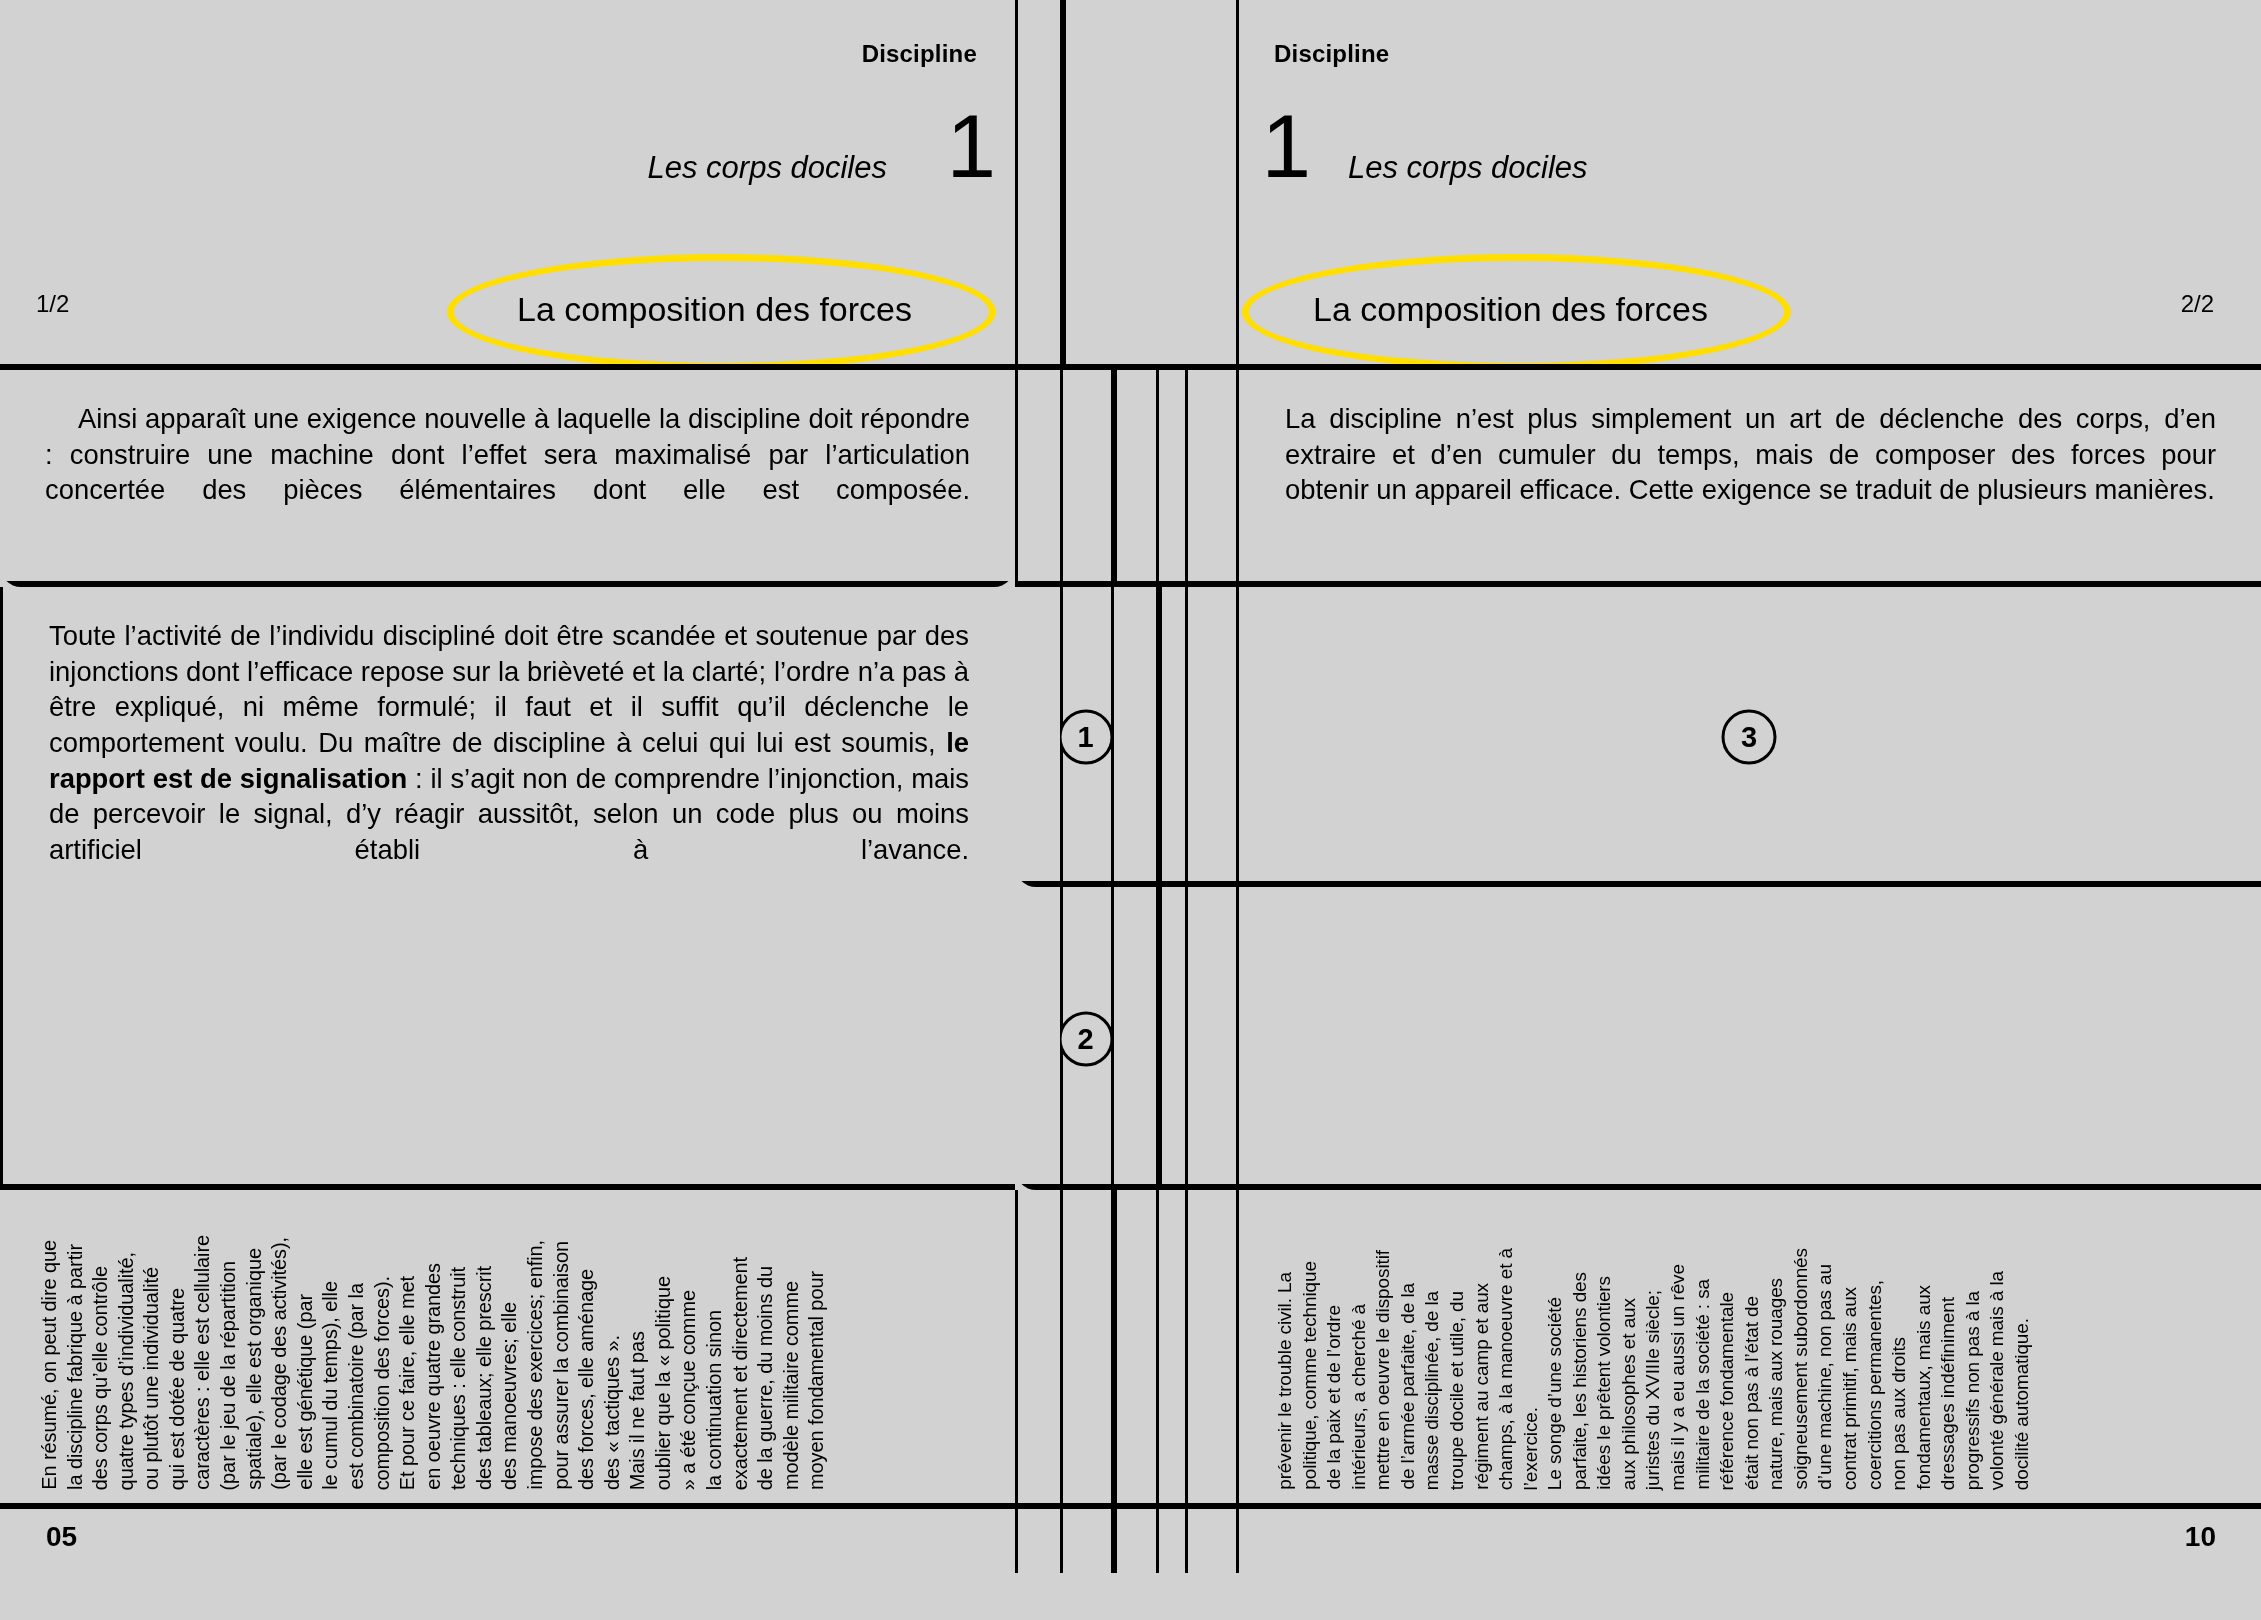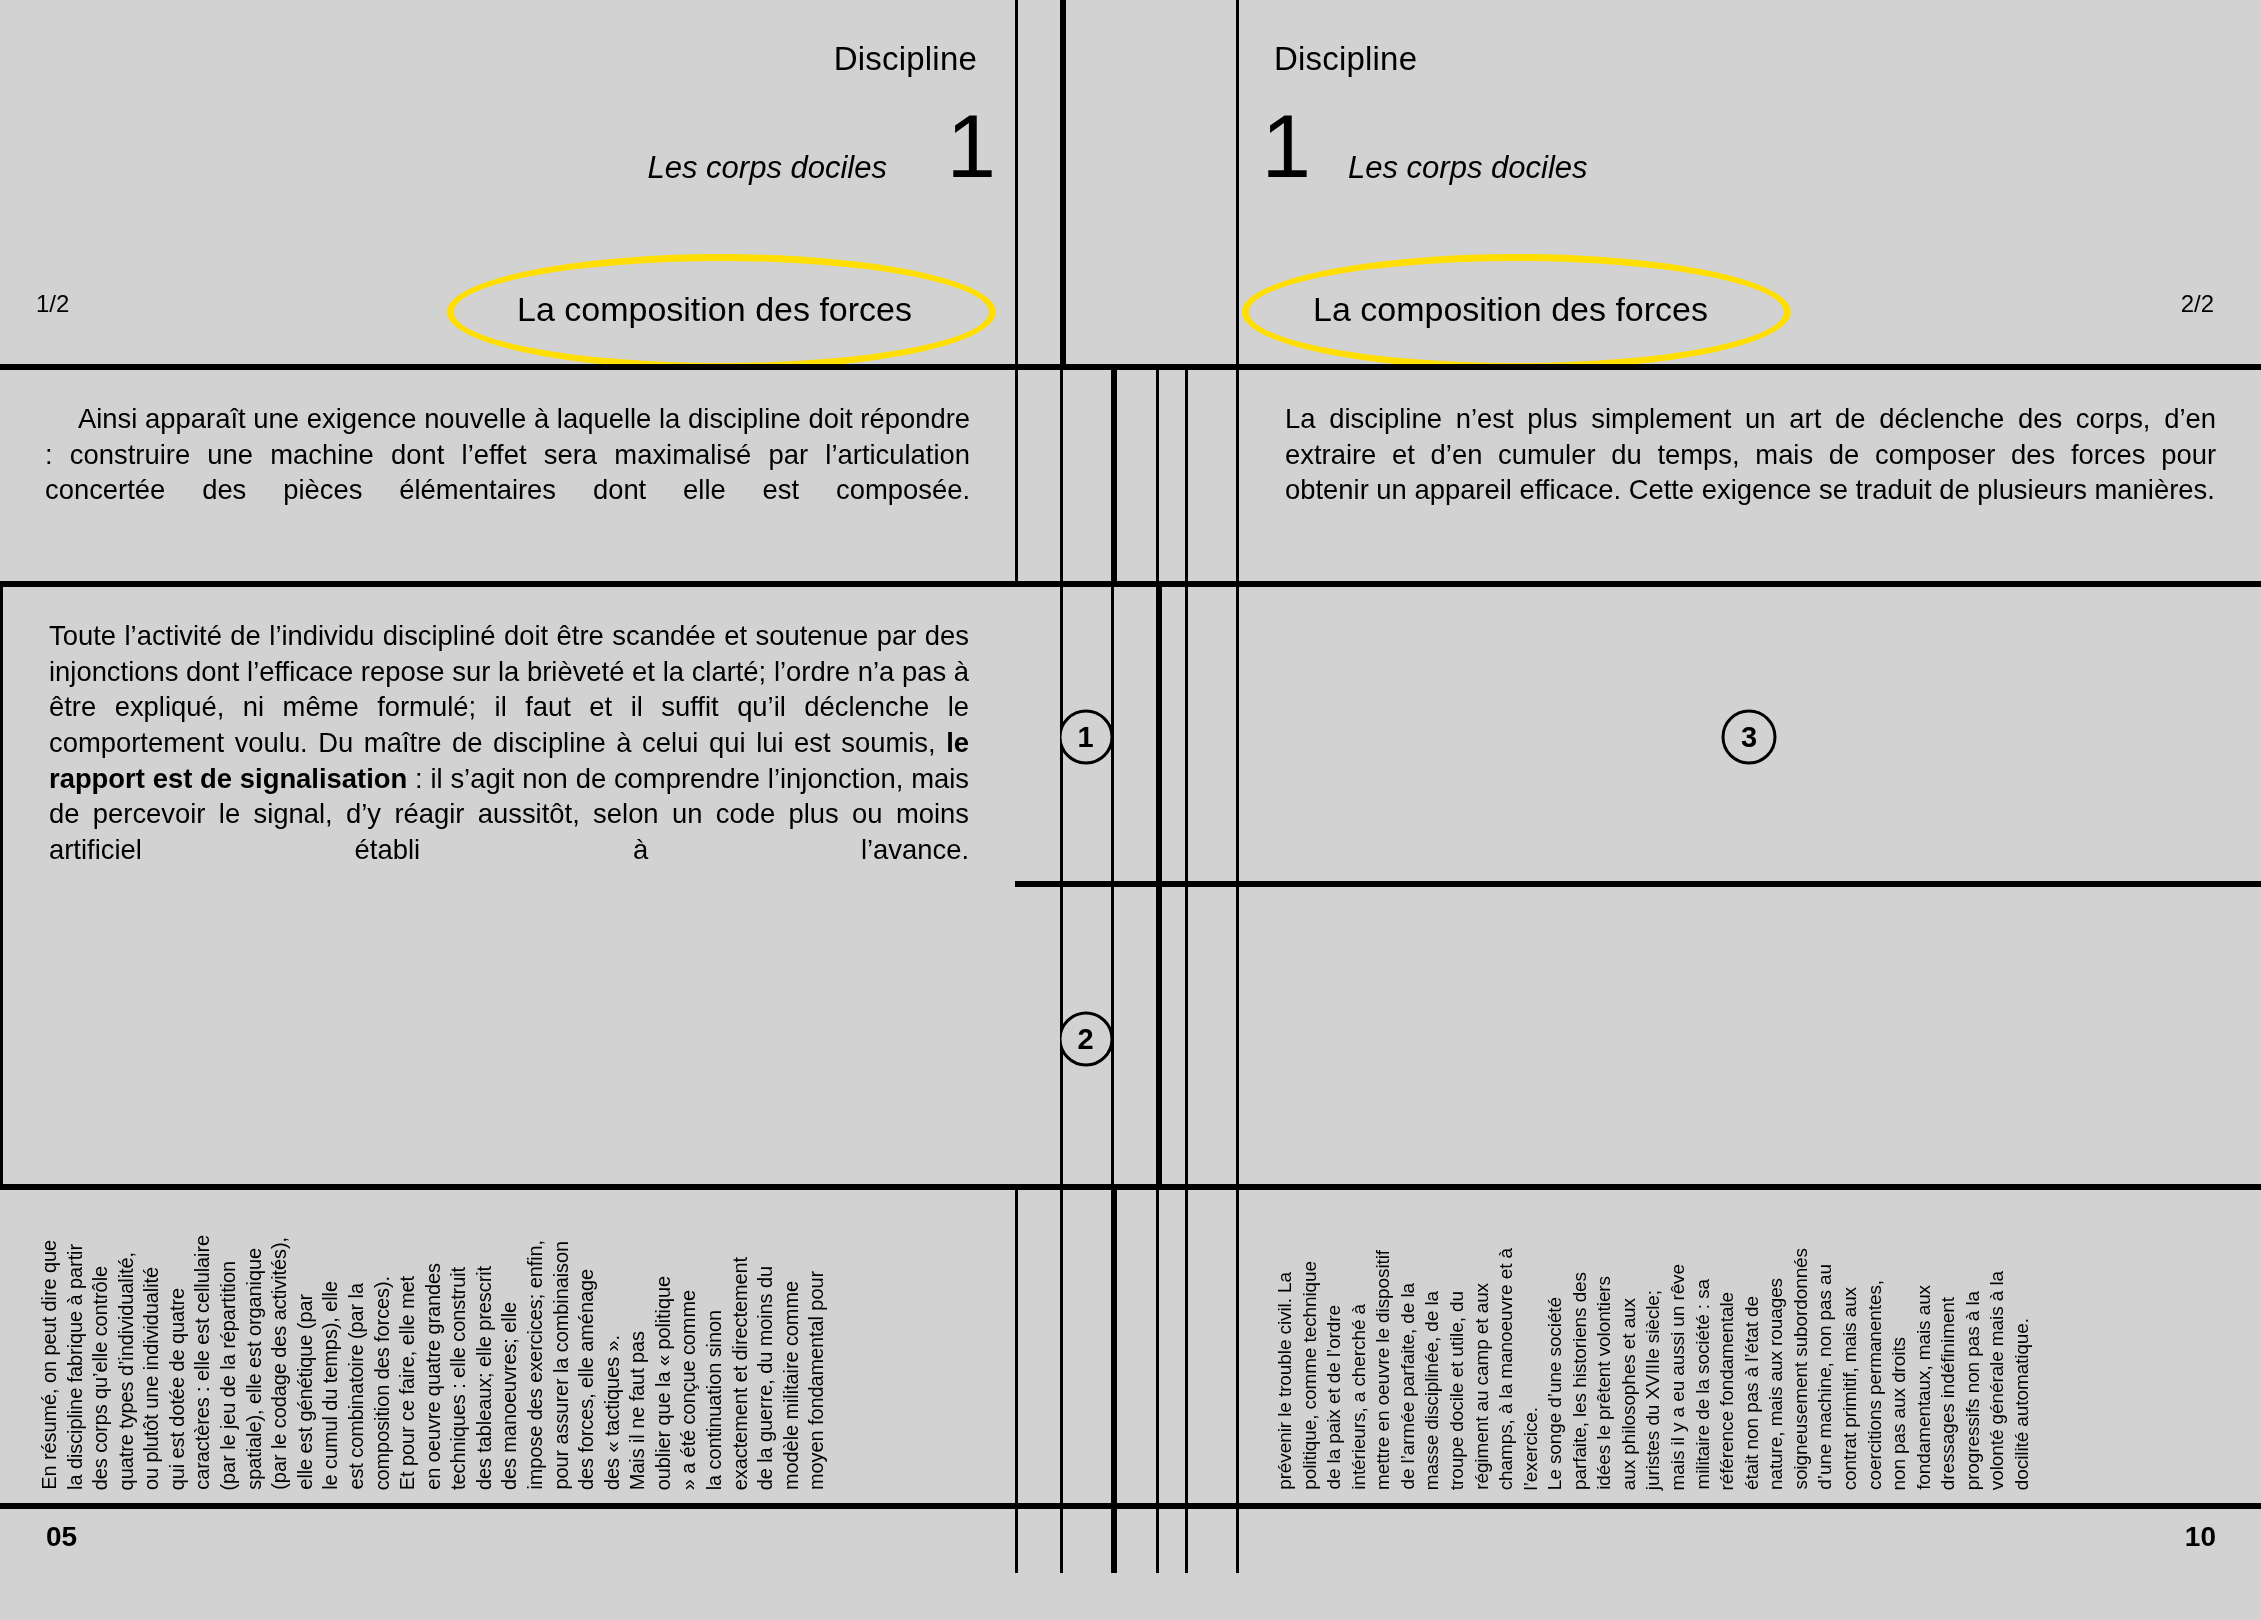--- a/index.html
+++ b/index.html
@@ -24,21 +24,21 @@
   
   .rule-h-thick { position:absolute; left:0; right:0; height:5.7px; background:#000; }
   .rule-v-thick { position:absolute; top:0; bottom:0; width:5.7px; background:#000; }
   .rule-v-thin  { position:absolute; top:0; bottom:0; width:2.6px; background:#000; }
 
   
   .hdr { padding: 0; }
   .hdr-inner { position:relative; width:100%; height:100%; }
 
   .disc-label {
-    position:absolute; font-size:33px; font-weight:normal; letter-spacing:0.2px;text-align:center;
+    position:absolute; font-size:24px; font-weight:bold; letter-spacing:0.2px;text-align:center;
   }
   .disc-num {
     position:absolute; font-size:89px; font-weight:400; line-height:1;
   }
   .chapter-title {
     position:absolute; font-size:31px; font-weight:400;font-style:italic;
   }
   .page-frac {
     position:absolute; font-size:24px;
   }
@@ -71,21 +71,21 @@
   
   .para {
     font-size: 27.4px;
     line-height: 1.30;
     text-align: justify;
     text-justify: inter-word;
     hyphens: none;
   }
   .para b { font-weight: bold; }
 
-  .body-left  { padding: 31px 45px 39px 45px; }
+  .body-left  { padding: 31px 45px 39px 45px; border-radius: 21px; }
   .body-right { padding: 31px 46px 25.5px 49px; }
 
   .indent { display:inline-block; width: 33px; }
 
   
   .para::after { content: ""; display: inline-block; width: 100%; }
   .para.rag::after { display: none; }
 
   
   .num-circle {

